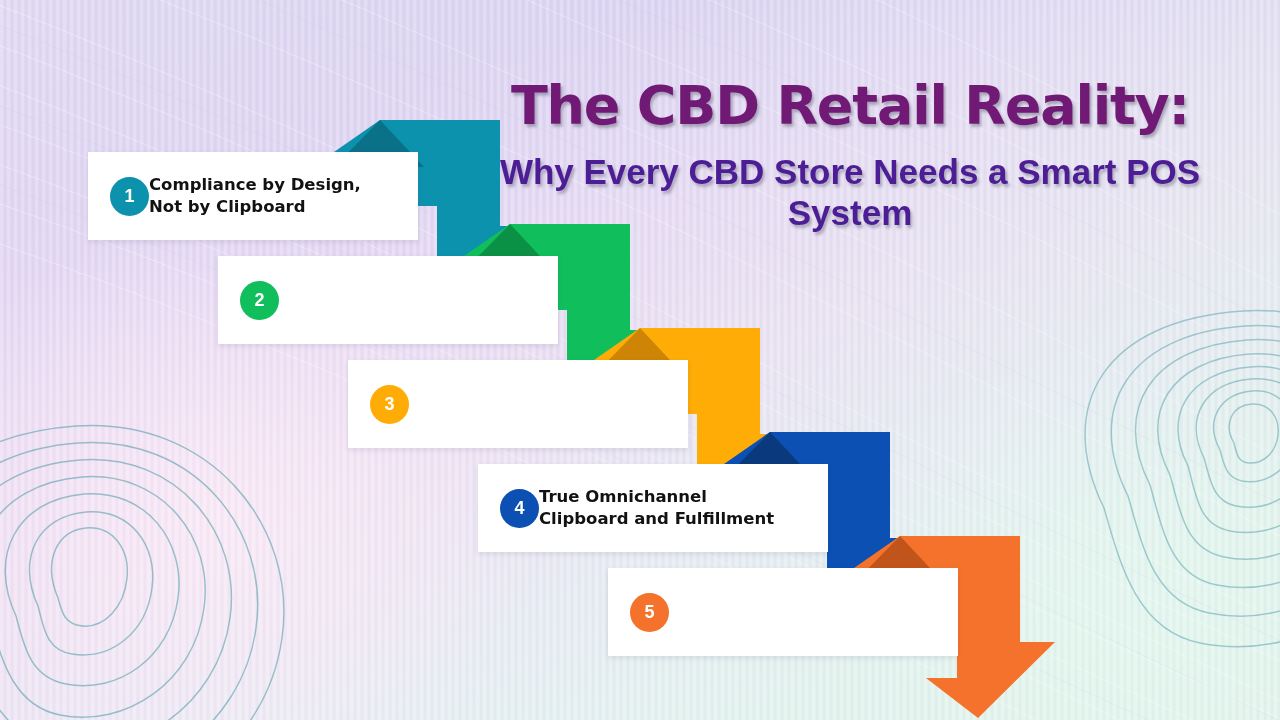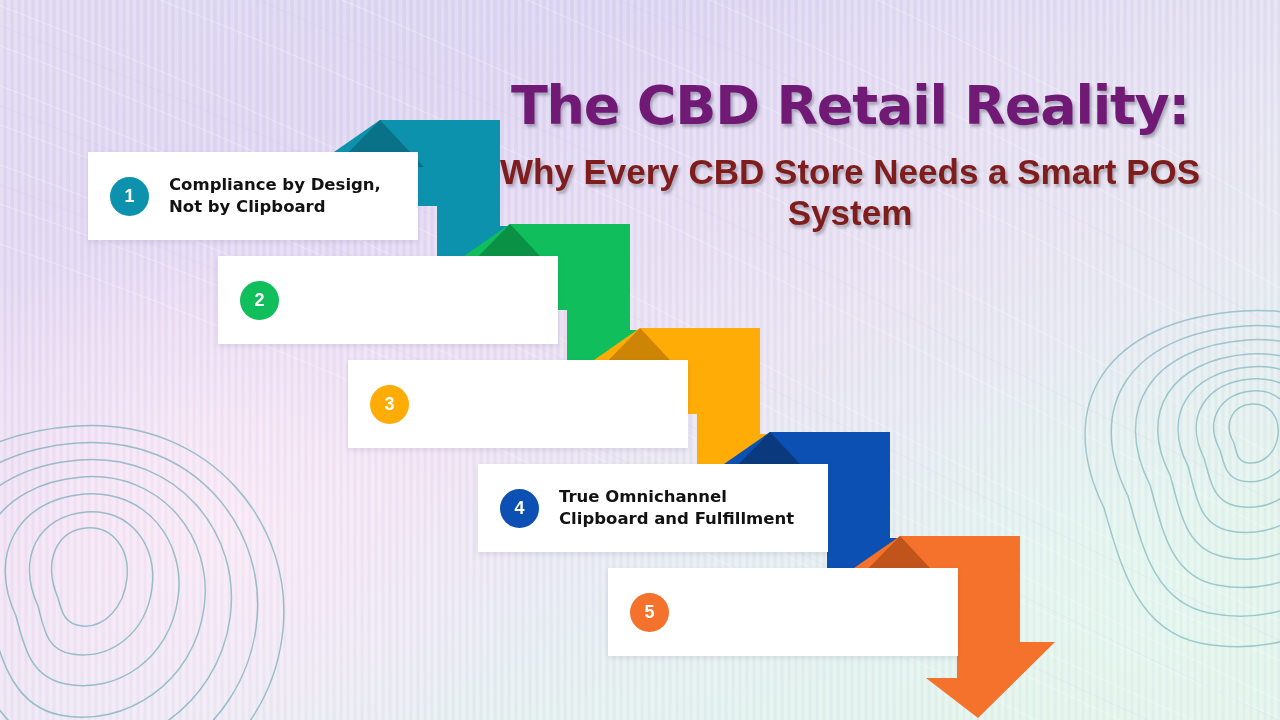--- a/index.html
+++ b/index.html
@@ -30,21 +30,21 @@
     color:#701a75;
     text-shadow:2px 3px 3px rgba(90,90,110,0.45);
     white-space:nowrap;
   }
   #subtitle {
     margin-top:18px;
     font-family:"Liberation Sans", sans-serif;
     font-weight:bold;
     font-size:35px;
     line-height:1.16;
-    color:#7f1d1d;
+    color:#4c1d95;
     text-shadow:2px 3px 3px rgba(100,100,120,0.45);
   }
 
   
   #arrows { position:absolute; inset:0; z-index:20; pointer-events:none; }
 
   
   .step-card {
     position:absolute;
     background:#ffffff;
@@ -63,21 +63,20 @@
     font-size:18px;
     display:flex; align-items:center; justify-content:center;
     margin-left:22px;
   }
   .step-text {
     font-family:"DejaVu Sans", sans-serif;
     font-weight:bold;
     font-size:16.5px;
     line-height:1.33;
     color:#121212;
-    margin-left:20px;
     margin-right:14px;
     white-space:pre-line;
   }
 </style>
 </head>
 <body>
 
 <div id="bg">
   <svg width="1280" height="720" viewBox="0 0 1280 720">
     <defs>

